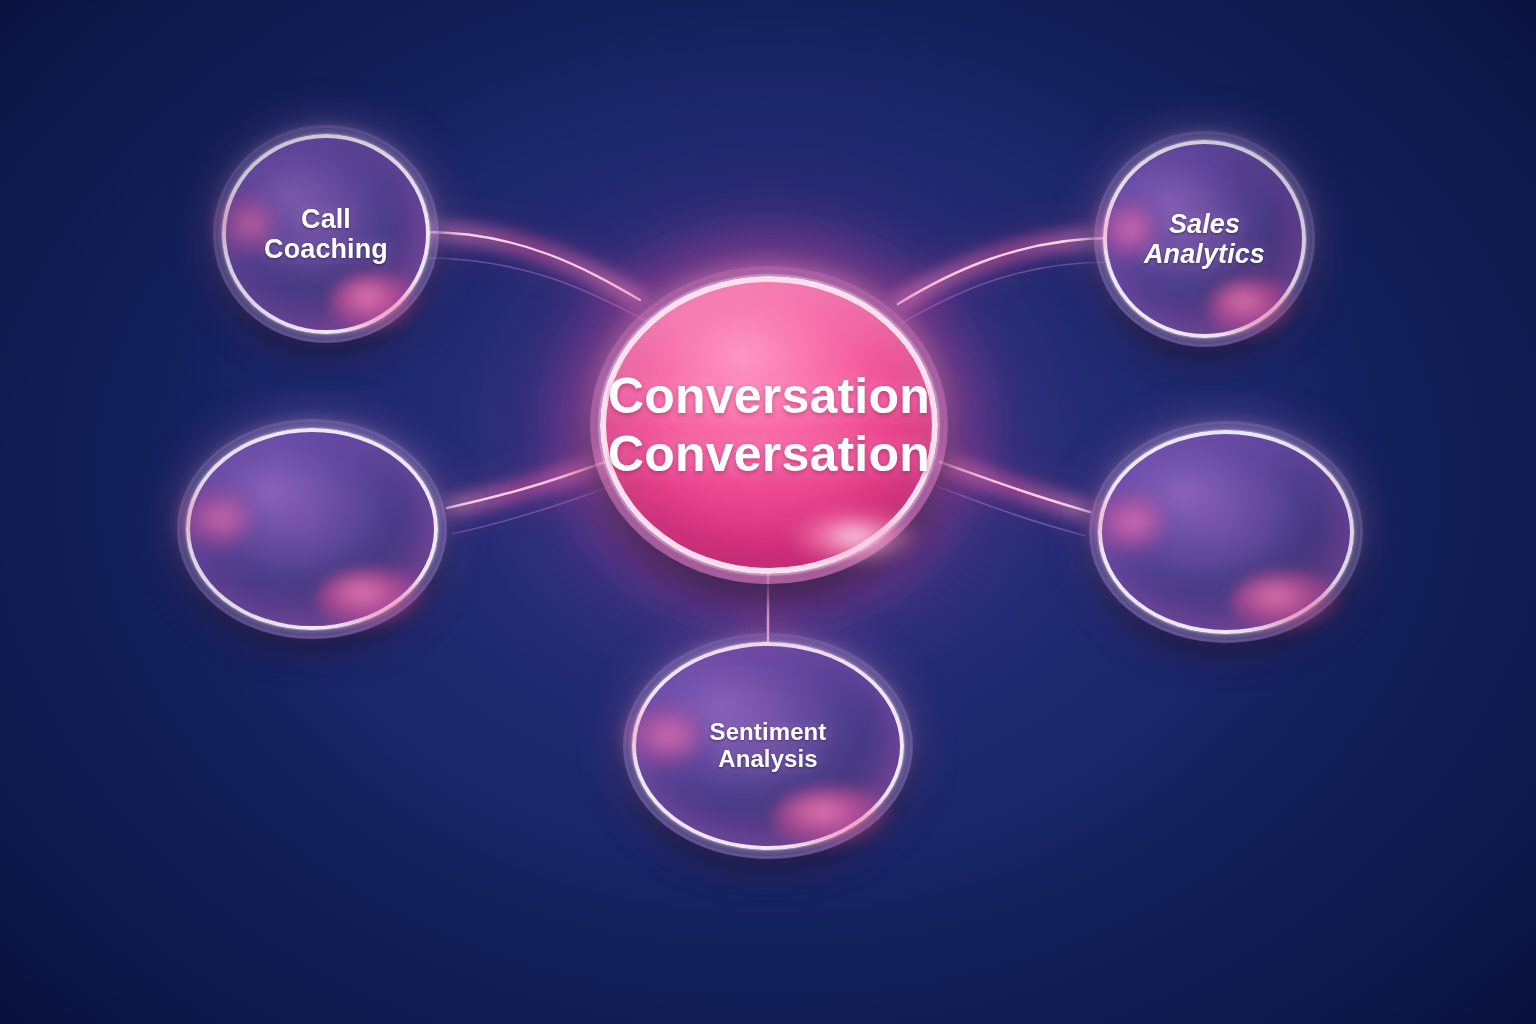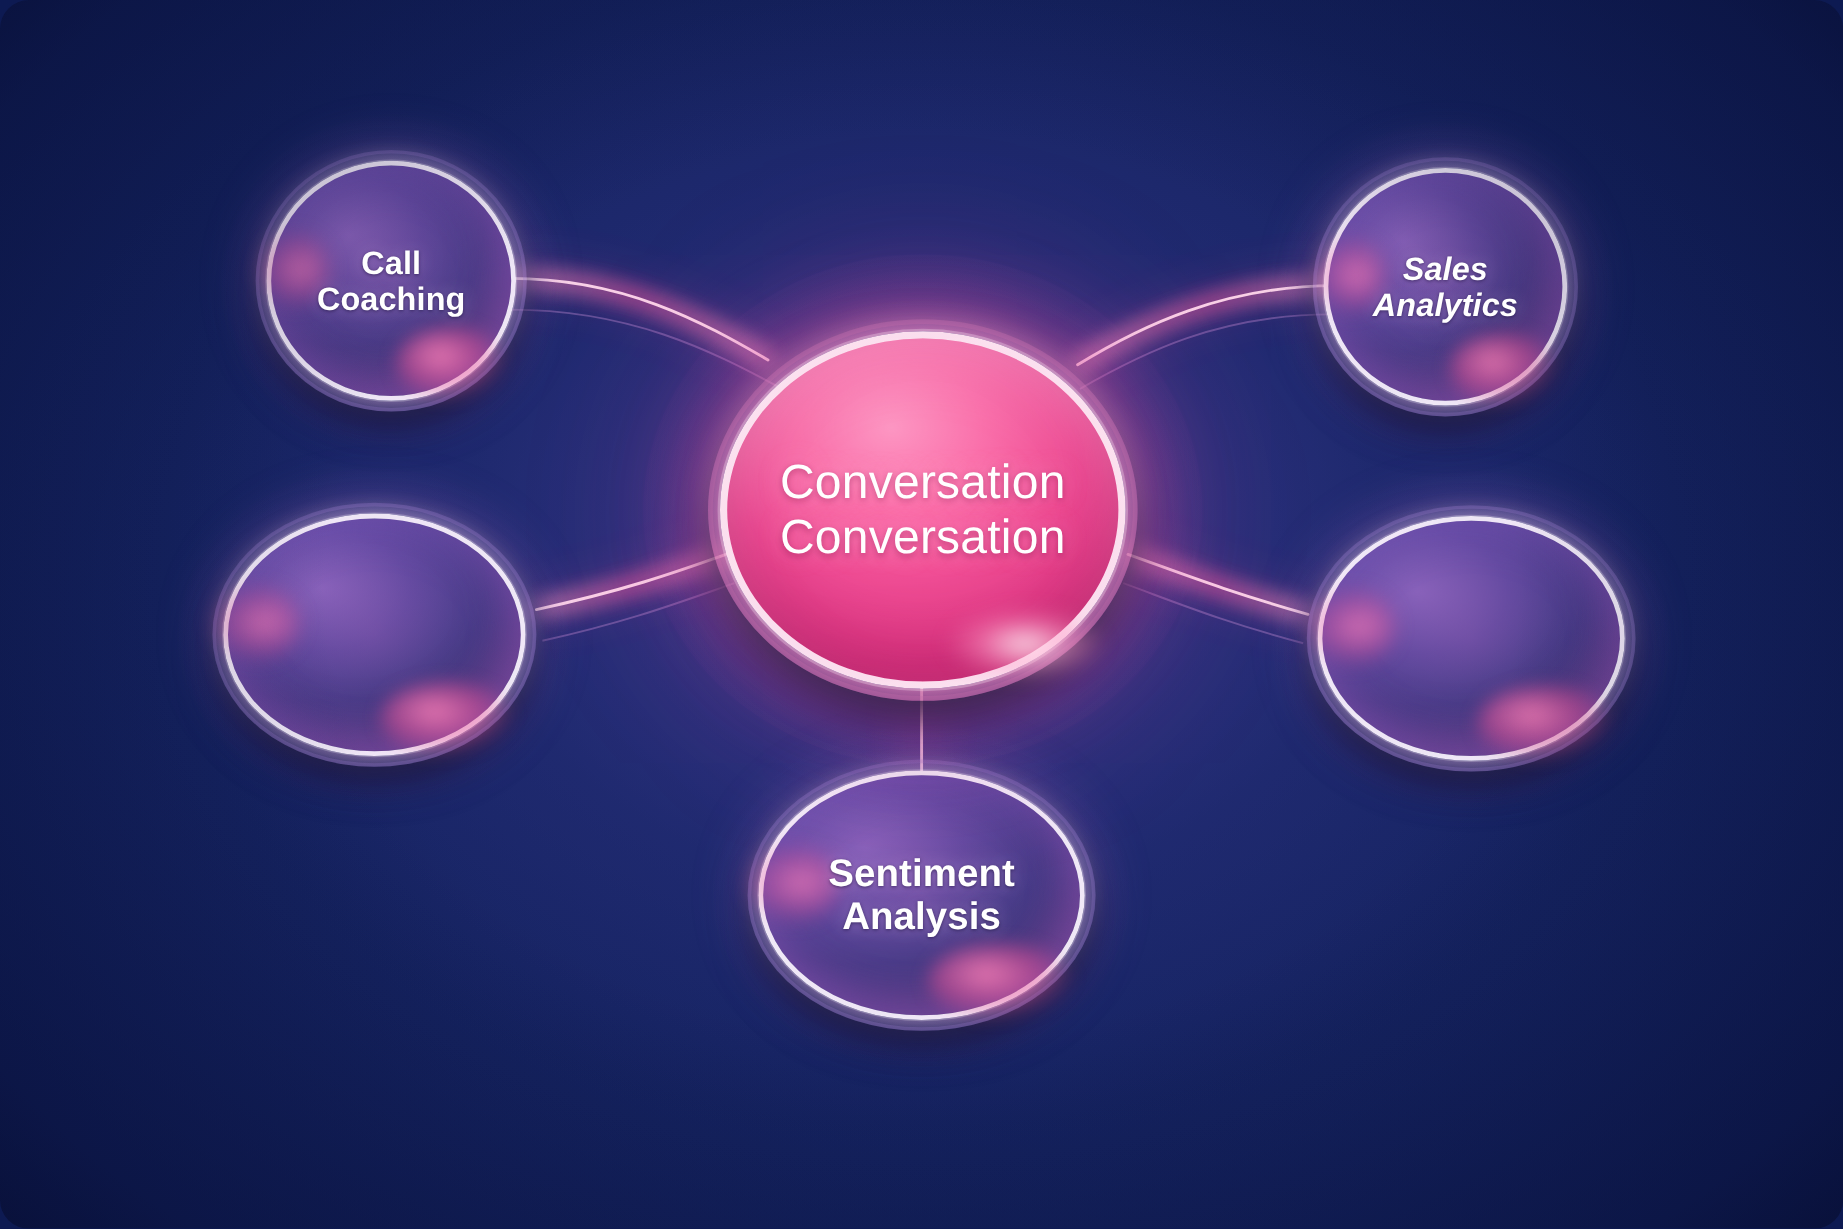--- a/index.html
+++ b/index.html
@@ -15,21 +15,20 @@
   }
 
   #stage {
     position: relative;
     width: 1536px;
     height: 1024px;
     overflow: hidden;
     background:
       radial-gradient(ellipse 900px 700px at 50% 44%, rgba(86,72,168,0.55) 0%, rgba(48,50,128,0.30) 42%, rgba(20,32,92,0.06) 70%, rgba(16,28,88,0) 100%),
       radial-gradient(ellipse 1400px 1100px at 50% 46%, #1c2a72 0%, #152361 45%, #101d58 72%, #0c1747 100%);
-    border-radius: 24px;
   }
 
   
   #vignette {
     position: absolute;
     inset: 0;
     background: radial-gradient(ellipse 1100px 820px at 50% 48%, rgba(0,0,0,0) 45%, rgba(4,9,40,0.38) 85%, rgba(3,7,34,0.62) 100%);
     pointer-events: none;
   }
 
@@ -159,22 +158,22 @@
     border-radius: 50%;
     background: radial-gradient(ellipse at 50% 50%, rgba(255,240,245,0.92) 0%, rgba(255,150,195,0.50) 40%, rgba(255,110,175,0) 74%);
     filter: blur(8px);
     pointer-events: none;
     z-index: 2;
   }
   #center-node .label {
     position: relative;
     z-index: 3;
     color: #ffffff;
-    font-weight: 400;
-    font-size: 40px;
+    font-weight: 700;
+    font-size: 50px;
     line-height: 1.16;
     letter-spacing: 0.2px;
     text-shadow: 0 2px 5px rgba(120,10,60,0.40), 0 0 20px rgba(255,220,240,0.35);
   }
 </style>
 </head>
 <body>
 
 <div id="stage">
 
@@ -263,21 +262,21 @@
     <span class="plate"></span>
     <span class="hotspot"></span>
     <span class="hotspot-l"></span>
   </div>
 
   <div class="node sat" id="node-sentiment-analysis" style="left:632px; top:642px; width:272px; height:208px;">
     <span class="halo"></span>
     <span class="plate"></span>
     <span class="hotspot"></span>
     <span class="hotspot-l"></span>
-    <div class="label" style="font-size:32px;">
+    <div class="label" style="font-size:24px;">
       <div>Sentiment</div>
       <div>Analysis</div>
     </div>
   </div>
 
   <div class="node" id="center-node" style="left:600px; top:276px; width:338px; height:298px;">
     <span class="halo"></span>
     <span class="plate"></span>
     <span class="hotspot-b"></span>
     <div class="label">

